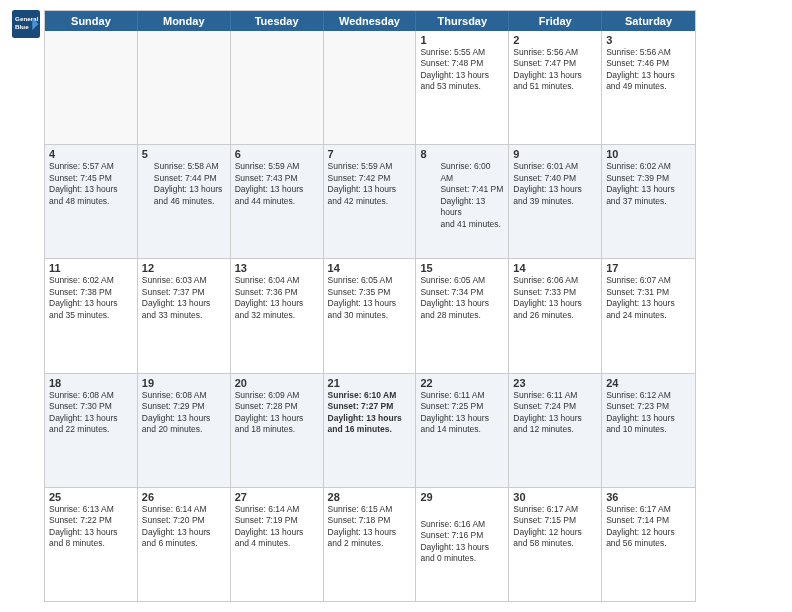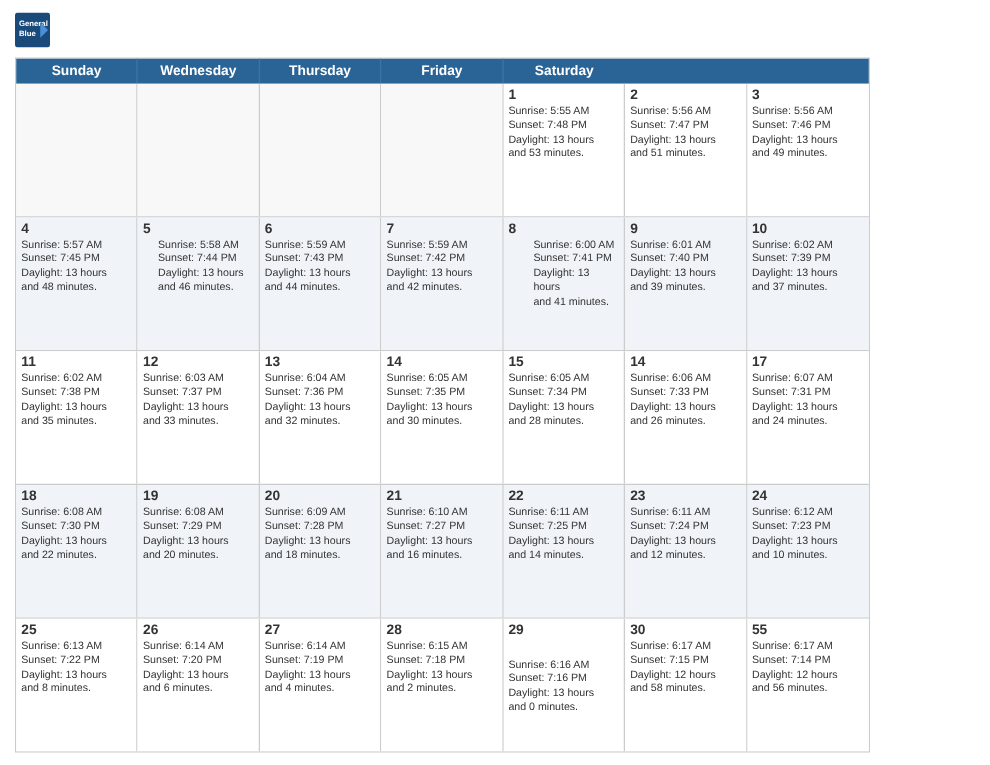--- a/index.html
+++ b/index.html
@@ -8,21 +8,21 @@
       background: #fff;
       width: 792px;
       height: 612px;
       overflow: hidden;
     }
     .container {
       width: 708px;
       height: 612px;
       padding: 10px 12px;
       display: flex;
-      flex-direction: column;
+      flex-direction: row;
     }
     .header {
       display: flex;
       justify-content: space-between;
       align-items: flex-start;
       margin-bottom: 8px;
     }
     .logo {
       display: flex;
       align-items: center;
@@ -142,20 +142,22 @@
     </div>
     <div class="title-block">
       <div class="main-title"></div>
       <div class="subtitle"></div>
     </div>
   </div>
 
   <div class="calendar">
     <div class="cal-header">
     <div class="cal-header-cell">Sunday</div>
+        <div class="cal-header-cell">Monday</div>
+        <div class="cal-header-cell">Tuesday</div>
         <div class="cal-header-cell">Wednesday</div>
         <div class="cal-header-cell">Thursday</div>
         <div class="cal-header-cell">Friday</div>
         <div class="cal-header-cell">Saturday</div>
       </div>
     <div class="cal-body">
     <div class="cal-row">
           <div class="cal-cell empty"></div>
           <div class="cal-cell empty"></div>
           <div class="cal-cell empty"></div>
@@ -301,21 +303,21 @@
           </div>
           <div class="cal-cell alt-bg">
             <span class="day-num">20</span>
             <div class="day-info" style="white-space: pre-line;">Sunrise: 6:09 AM
 Sunset: 7:28 PM
 Daylight: 13 hours
 and 18 minutes.</div>
           </div>
           <div class="cal-cell alt-bg">
             <span class="day-num">21</span>
-            <div class="day-info" style="white-space: pre-line;">Sunrise: 6:10 AM
+            <div class="day-info" style="white-space: pre-line; font-weight: bold;">Sunrise: 6:10 AM
 Sunset: 7:27 PM
 Daylight: 13 hours
 and 16 minutes.</div>
           </div>
           <div class="cal-cell alt-bg">
             <span class="day-num">22</span>
             <div class="day-info" style="white-space: pre-line;">Sunrise: 6:11 AM
 Sunset: 7:25 PM
 Daylight: 13 hours
 and 14 minutes.</div>
@@ -372,21 +374,21 @@
 and 0 minutes.</div>
           </div>
           <div class="cal-cell">
             <span class="day-num">30</span>
             <div class="day-info" style="white-space: pre-line;">Sunrise: 6:17 AM
 Sunset: 7:15 PM
 Daylight: 12 hours
 and 58 minutes.</div>
           </div>
           <div class="cal-cell">
-            <span class="day-num">55</span>
+            <span class="day-num">36</span>
             <div class="day-info" style="white-space: pre-line;">Sunrise: 6:17 AM
 Sunset: 7:14 PM
 Daylight: 12 hours
 and 56 minutes.</div>
           </div>
         </div>
       </div>
   </div>
 </div>
 

